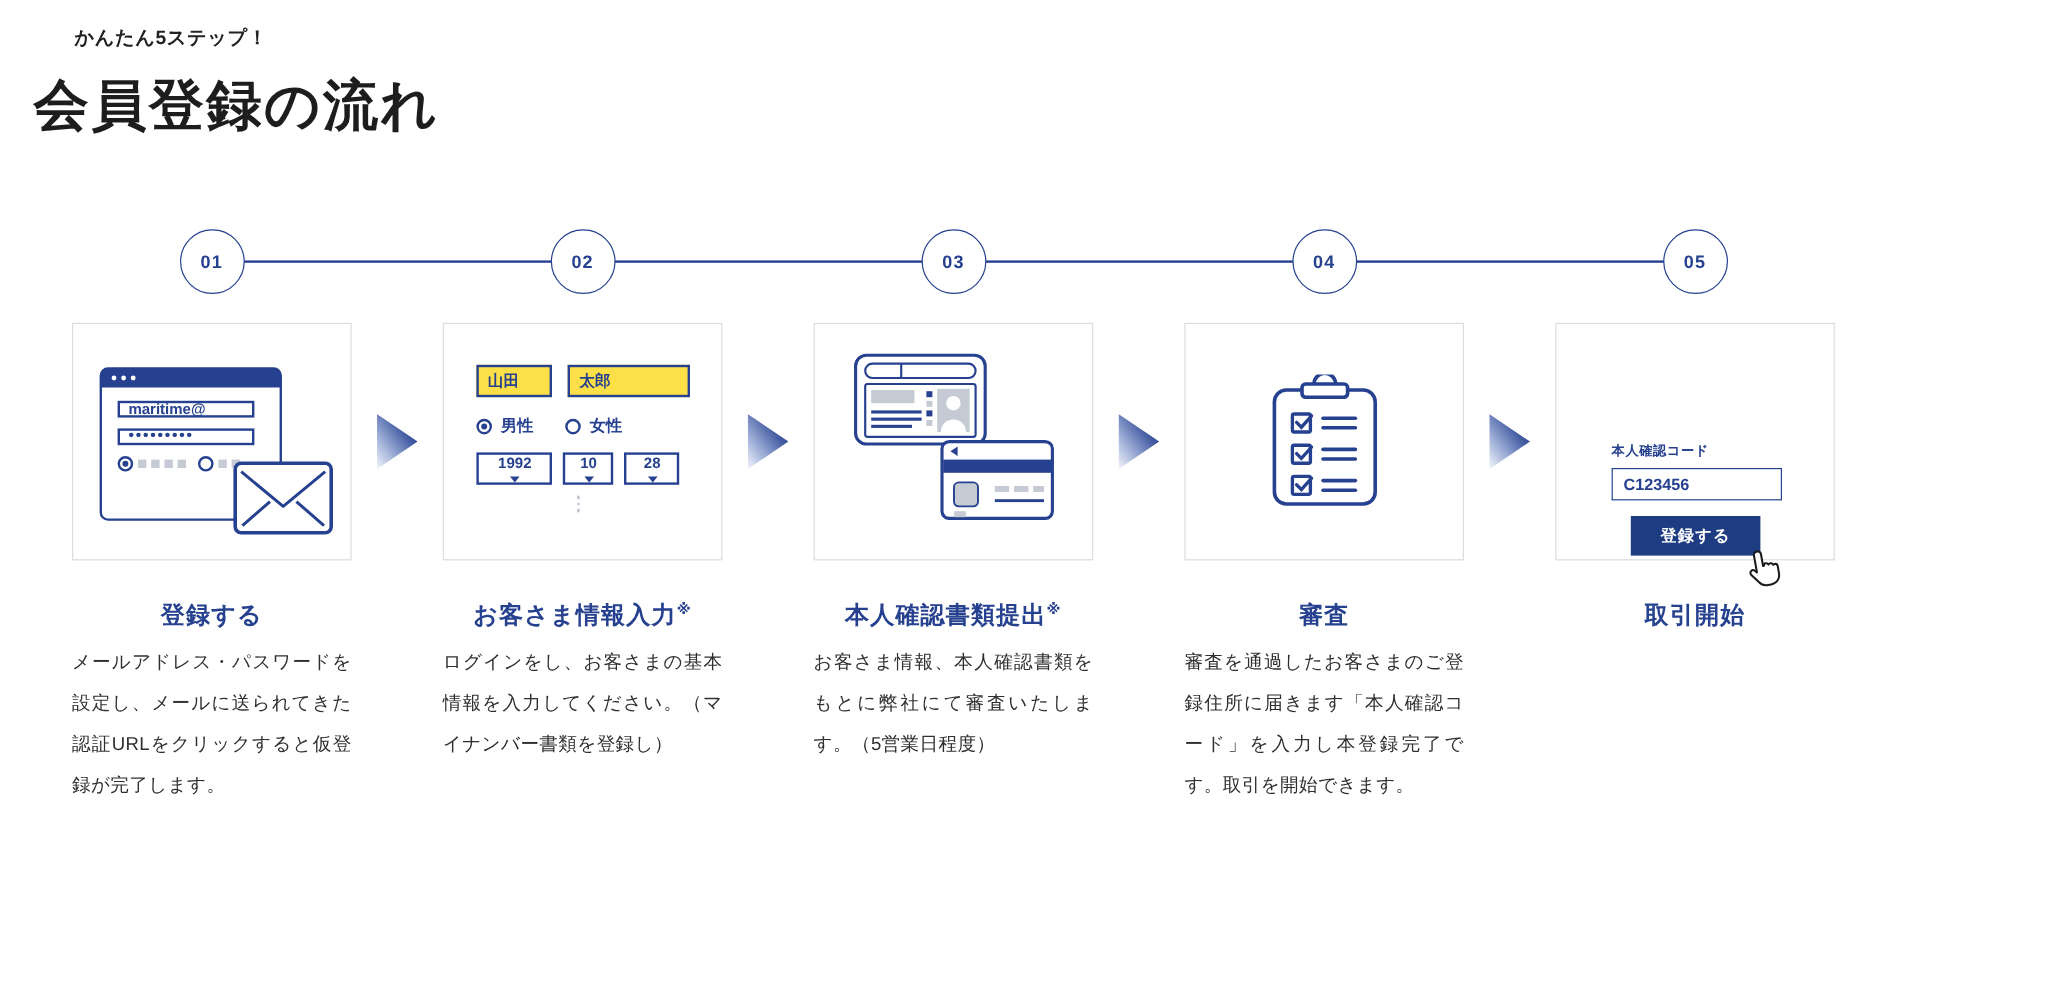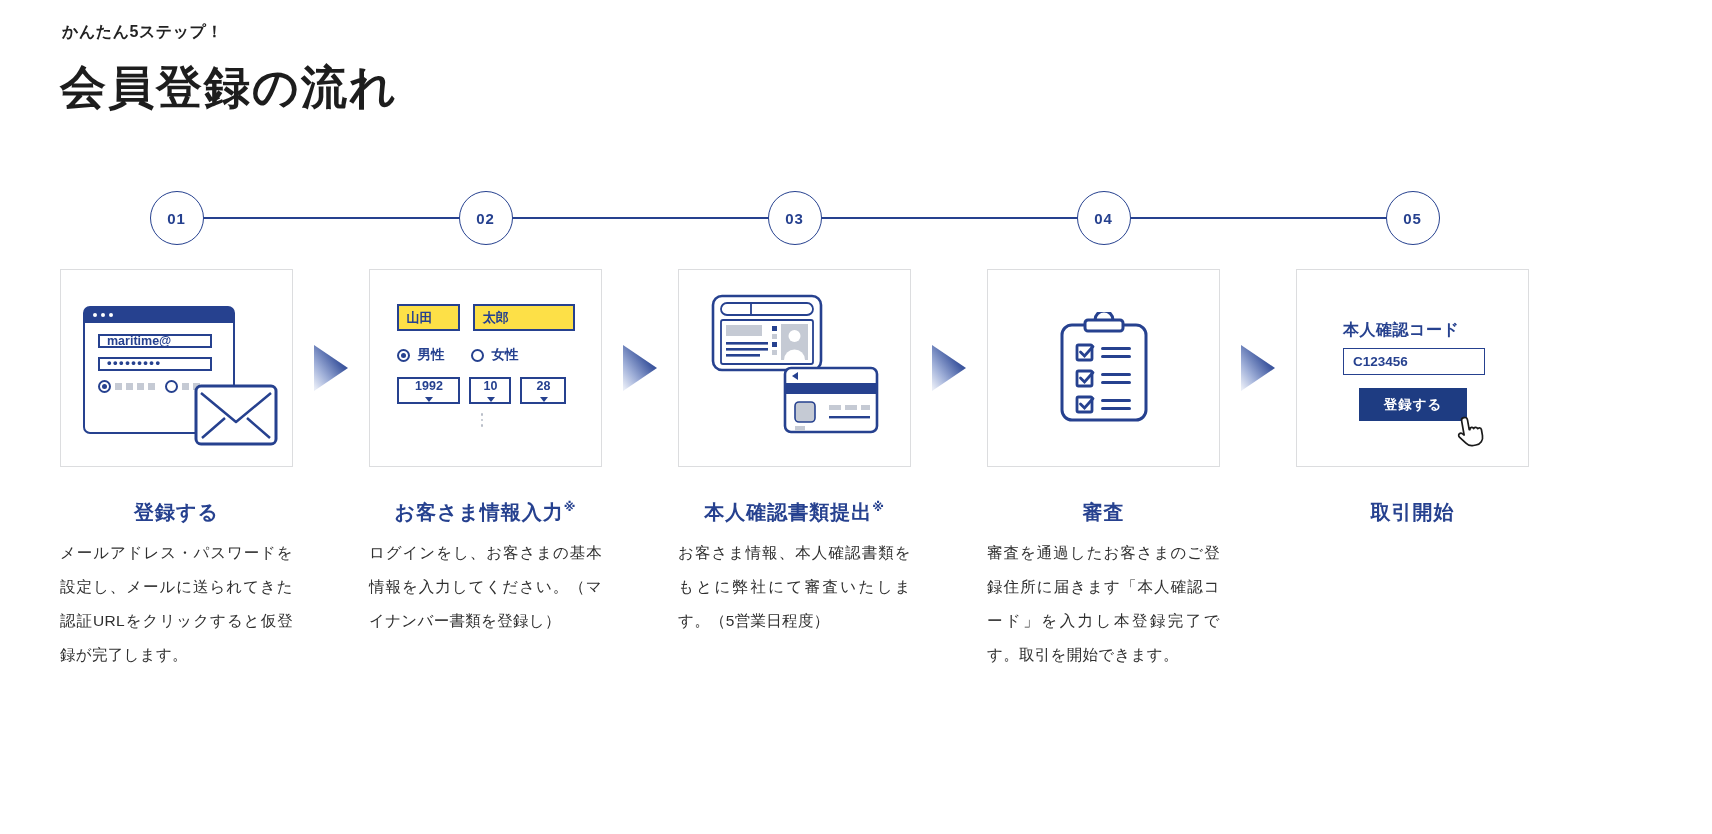--- a/index.html
+++ b/index.html
@@ -2,21 +2,21 @@
 <html><head>
 <meta charset="utf-8">
 <style>
   * { margin:0; padding:0; box-sizing:border-box; }
   html,body { width:1712px; height:834px; background:#fff; overflow:hidden;
               font-family:"Liberation Sans","DejaVu Sans",sans-serif; }
   :root{
     --navy:#26418f; --btn-navy:#1e3c82; --gray:#c5cad4; --card-border:#dcdddf; --txt:#2f2f2f;
   }
   .eyebrow { margin:22px 0 0 62px; font-size:16px; font-weight:700; color:#222; letter-spacing:.5px; }
-  h1.page-title { margin:14px 0 0 60px; font-size:46px; font-weight:900; color:#1d1d1d; letter-spacing:2px; }
+  h1.page-title { margin:14px 0 0 28px; font-size:46px; font-weight:900; color:#1d1d1d; letter-spacing:2px; }
 
   .flow { position:relative; margin-left:60px; width:1469px; }
   .grid { display:grid; grid-template-columns:repeat(5,233px); column-gap:76px; }
 
   
   .stepper-row { position:relative; margin-top:72px; height:54px; }
   .step-line { position:absolute; top:26px; left:117px; width:1236px; height:2px; background:var(--navy); }
   .circle-cell { display:flex; justify-content:center; }
   .step-circle { position:relative; z-index:1; width:54px; height:54px; border:1.5px solid var(--navy);
                  border-radius:50%; background:#fff; display:flex; align-items:center; justify-content:center;
@@ -70,21 +70,21 @@
 
   
   .idcard-svg { position:absolute; left:32px; top:24px; }
   .cc-svg { position:absolute; left:104px; top:96px; }
 
   
   .clipboard-svg { position:absolute; left:50%; top:50%; transform:translate(-50%,-50%); }
 
   
   .reg-illus { position:absolute; left:46px; top:50px; width:142px; }
-  .code-label { color:var(--navy); font-weight:800; font-size:16px; letter-spacing:.5px; }
+  .code-label { color:var(--navy); font-weight:800; font-size:11px; letter-spacing:.5px;margin-top:48px; }
   .code-input { margin-top:7px; width:142px; height:27px; border:1.5px solid var(--navy);
                 display:flex; align-items:center; padding-left:9px; color:var(--navy);
                 font-weight:700; font-size:13.5px; background:#fff; }
   .btn-wrap { position:relative; margin:13px 0 16px 16px; width:108px; }
   .register-btn { width:108px; height:33px; background:var(--btn-navy); color:#fff; border:none;
                   font-weight:700; font-size:13.5px; letter-spacing:1px; font-family:inherit; }
   .hand-cursor { position:absolute; right:-18px; bottom:-28px; transform:rotate(-10deg); }
 
   
   .titles-row { margin-top:32px; }

